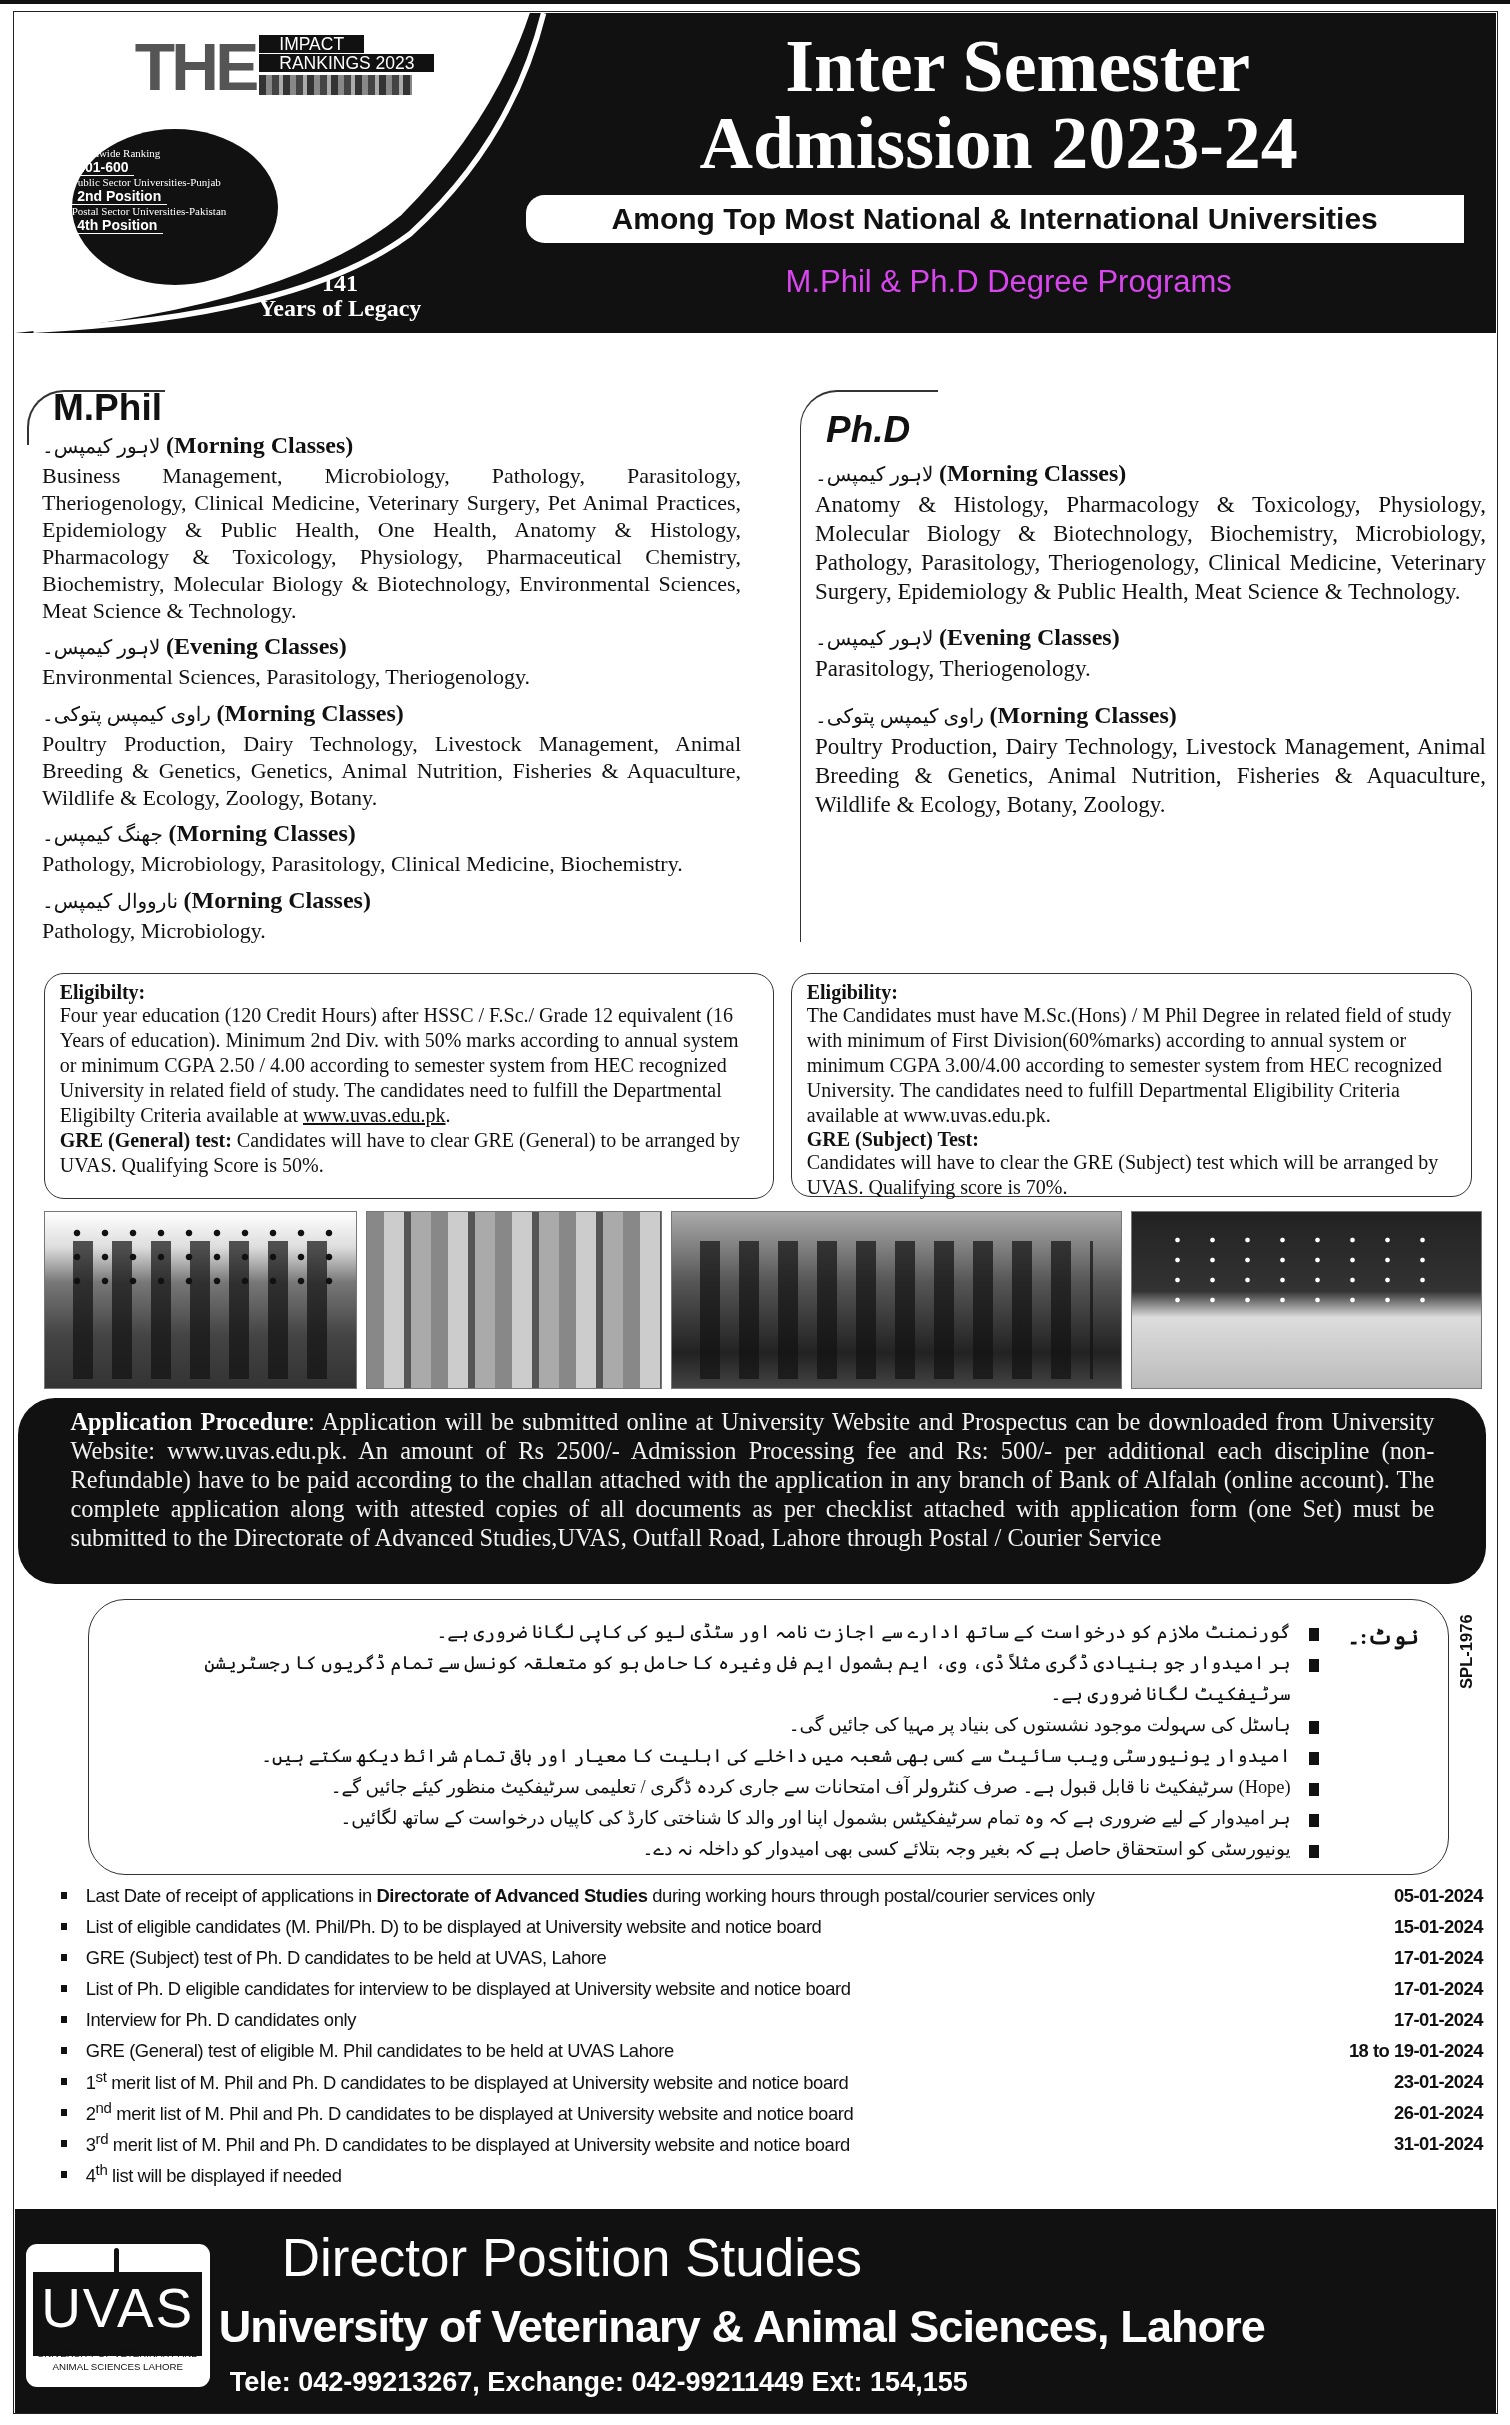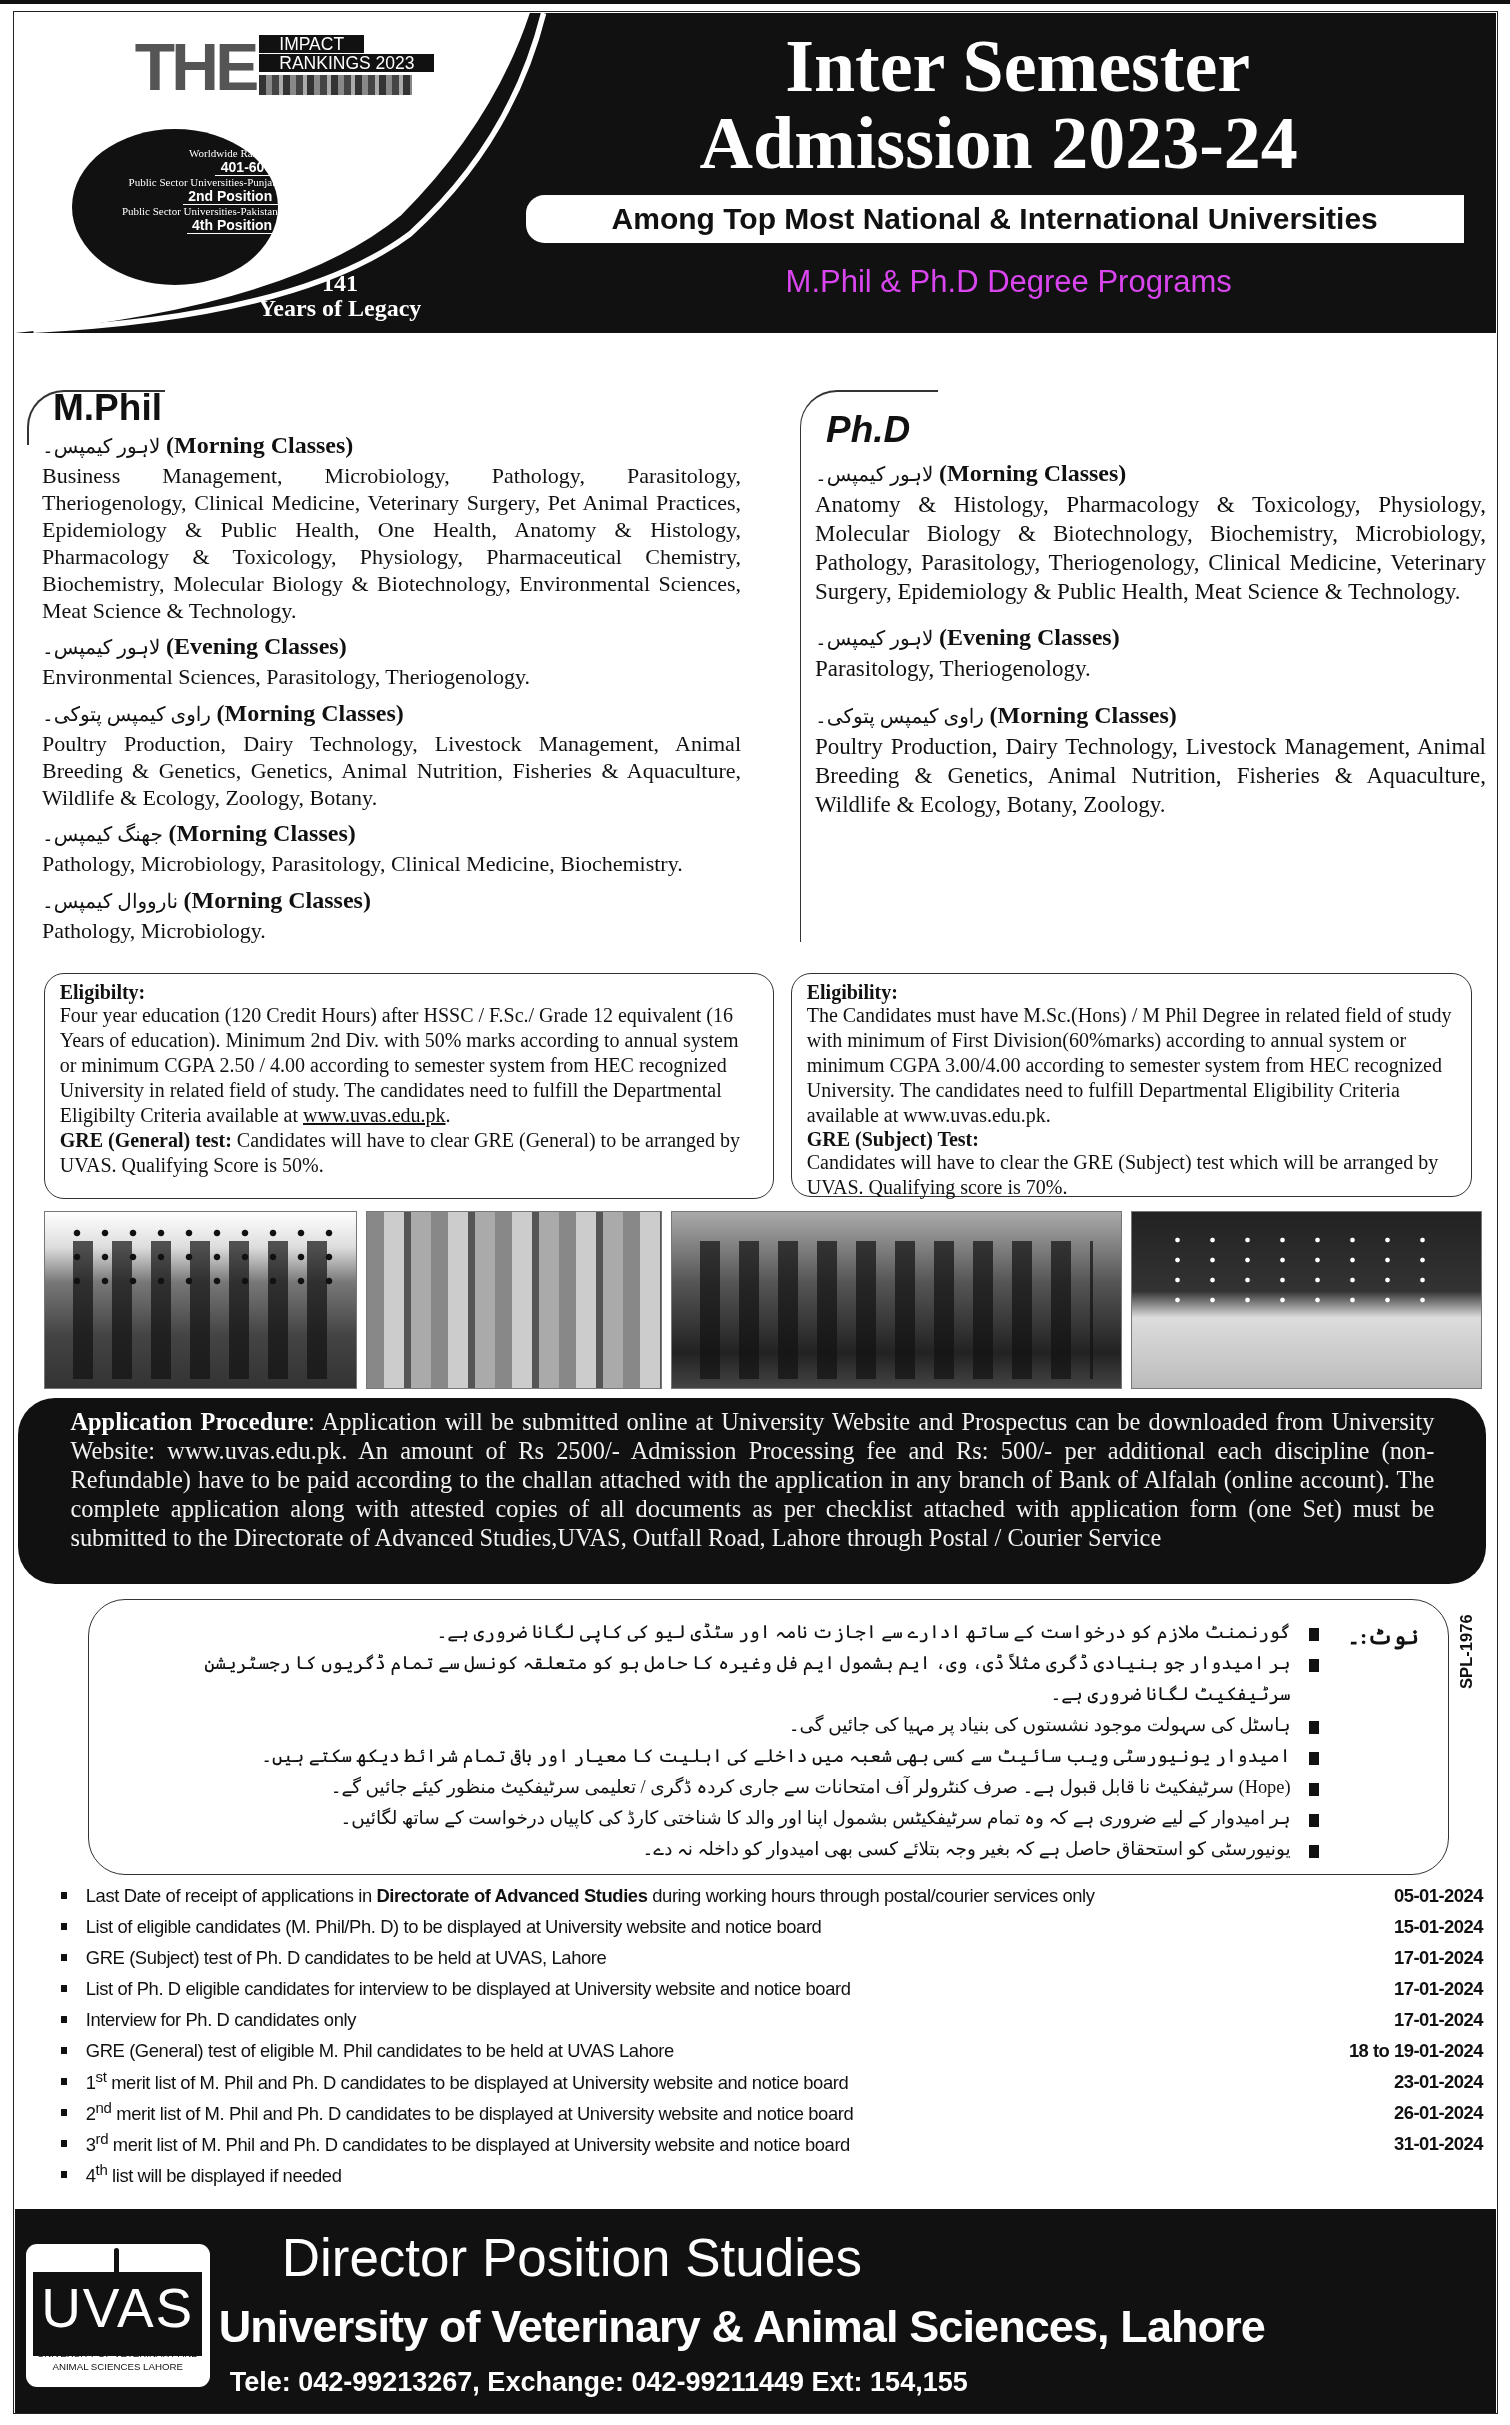--- a/index.html
+++ b/index.html
@@ -10,21 +10,21 @@
 
   
   .header { position: absolute; left: 14.7px; top: 13px; width: 1481px; height: 320px; background: #111; overflow: hidden; }
   .header-white { position: absolute; left: 0; top: 0; width: 570px; height: 320px; }
   .header-white svg { position: absolute; left: 0; top: 0; }
   .the-logo { position: absolute; left: 120px; top: 22px; display: flex; align-items: flex-start; }
   .the-big { font-family: "Liberation Sans", sans-serif; font-weight: bold; font-size: 66px; line-height: 64px; color: #555; letter-spacing: -3.7px; }
   .the-side { margin-left: 3.7px; }
   .the-tag { background: #111; color: #fff; font-family: "Liberation Sans", sans-serif; font-size: 17.5px; line-height: 18.4px; padding: 0 20px; display: inline-block; }
   .the-bars { width: 153px; height: 20px; margin-top: 1.8px; background: repeating-linear-gradient(90deg, #333 0 7.4px, #888 7.4px 13px, #444 13px 20px, #aaa 20px 24px); }
-  .rank-oval { position: absolute; left: 57px; top: 116px; width: 206px; height: 156px; border-radius: 50%; background: #111; color: #fff; text-align: right; padding-top: 18.4px; }
+  .rank-oval { position: absolute; left: 57px; top: 116px; width: 206px; height: 156px; border-radius: 50%; background: #111; color: #fff; text-align: left; padding-top: 18.4px; }
   .rank-oval .sm { font-size: 11px; line-height: 12px; }
   .rank-oval .big { font-family: "Liberation Sans", sans-serif; font-weight: bold; font-size: 14px; line-height: 14.7px; border-bottom: 1.8px solid #fff; display: inline-block; padding: 0 5.5px; }
   .legacy { position: absolute; left: 220px; top: 258px; color: #fff; text-align: center; font-weight: bold; margin-left: 24px; }
   .legacy .num { font-size: 24px; line-height: 24px; }
   .legacy .txt { font-size: 24px; line-height: 26px; }
   .title1, .title2 { position: absolute; width: 828px; left: 607px; text-align: center; color: #fff; font-weight: bold; font-size: 74px; line-height: 77px; }
   .title1 { top: 14.7px; left: 589px; }
   .title2 { top: 92px; left: 570px; }
   .pill { position: absolute; left: 511px; top: 182px; width: 938px; height: 48px; background: #fff; border-radius: 18.4px 0 0 18.4px; color: #111; font-family: "Liberation Sans", sans-serif; font-weight: bold; font-size: 30px; line-height: 48px; text-align: center; }
   .programs { position: absolute; left: 534px; top: 241px; width: 920px; text-align: center; color: #d946ef; font-family: "Liberation Sans", sans-serif; font-size: 31px; line-height: 55px; }
@@ -110,21 +110,21 @@
         <div><span class="the-tag">IMPACT</span></div>
         <div><span class="the-tag">RANKINGS 2023</span></div>
         <div class="the-bars"></div>
       </div>
     </div>
     <div class="rank-oval">
       <div class="sm">Worldwide Ranking</div>
       <div class="big">401-600</div>
       <div class="sm">Public Sector Universities-Punjab</div>
       <div class="big">2nd Position</div>
-      <div class="sm">Public Sector Universities-Pakistan</div>
+      <div class="sm">Postal Sector Universities-Pakistan</div>
       <div class="big">4th Position</div>
     </div>
   </div>
   <div class="legacy">
     <div class="num">141</div>
     <div class="txt">Years of Legacy</div>
   </div>
   <div class="title1">Inter Semester</div>
   <div class="title2">Admission 2023-24</div>
   <div class="pill">Among Top Most National &amp; International Universities</div>

